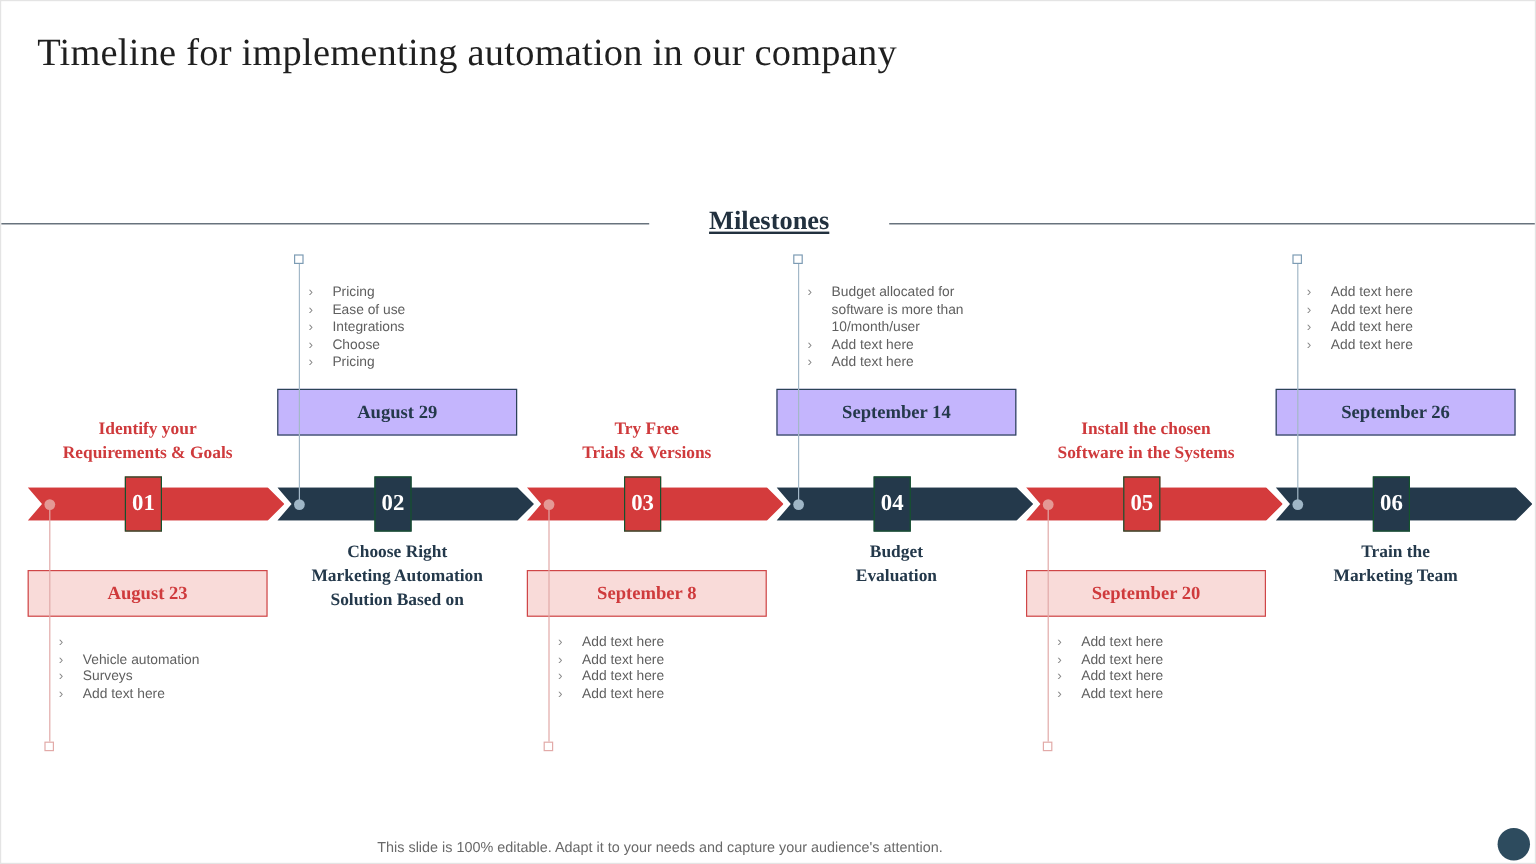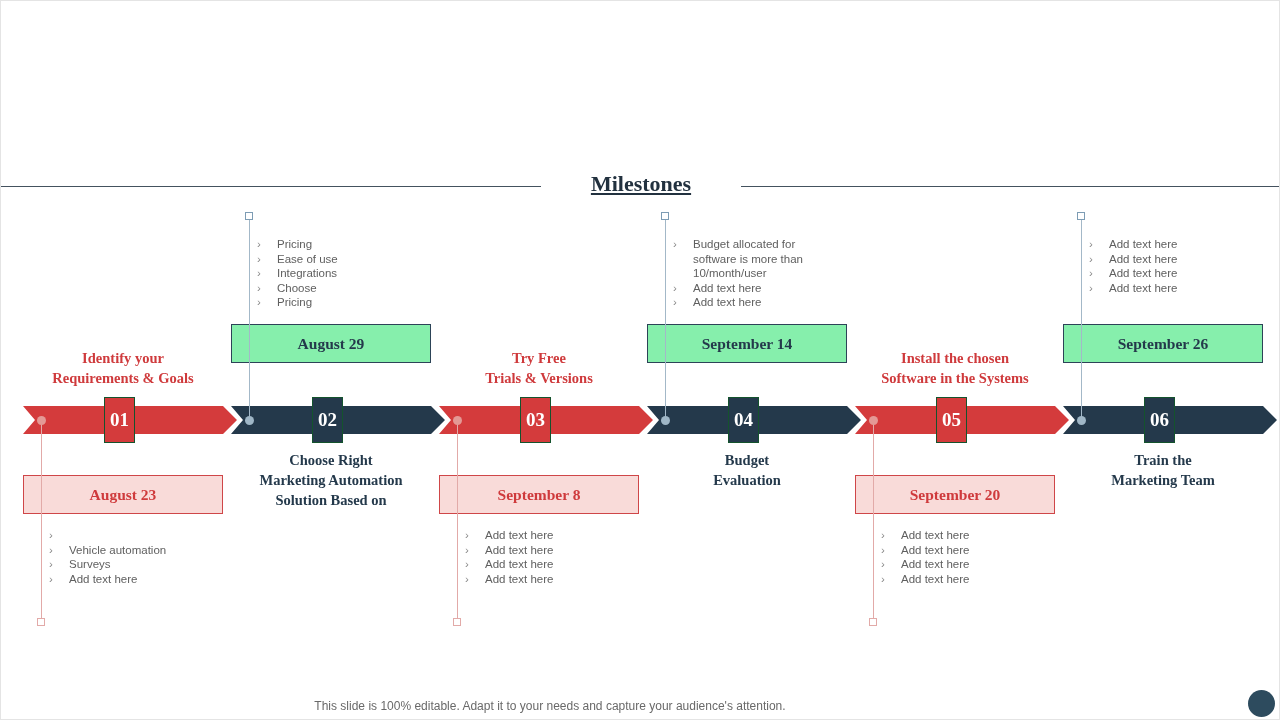--- a/index.html
+++ b/index.html
@@ -37,21 +37,21 @@
 
   .num-badge { position:absolute; top:396px; left:81px; width:31px; height:46px;
                border:1px solid #14532d; display:flex; align-items:center; justify-content:center;
                font-family:"Liberation Serif", serif; font-weight:700; font-size:19px; color:#fff; }
   .red  .num-badge { background:#d43b3c; }
   .navy .num-badge { background:#24394b; }
 
   .date-box { position:absolute; left:0; width:200px; height:39px;
               display:flex; align-items:center; justify-content:center;
               font-family:"Liberation Serif", serif; font-weight:700; font-size:15.5px; }
-  .navy .date-box { top:323px; background:#86efac; border:1.5px solid #2c4357; color:#24394b; }
+  .navy .date-box { top:323px; background:#c4b5fd; border:1.5px solid #2c4357; color:#24394b; }
   .red  .date-box { top:474px; background:#f9dbd9; border:1.5px solid #cf4648; color:#cf3a3c; }
 
   .step-label { position:absolute; left:-10px; width:220px; text-align:center;
                 font-family:"Liberation Serif", serif; font-weight:700; font-size:14.5px;
                 line-height:20px; white-space:pre-line; }
   .red  .step-label { top:347px; color:#cf3a3c; }
   .navy .step-label { top:449px; color:#24394b; }
 
   
   .connector { position:absolute; left:18px; width:1px; z-index:3; }
@@ -76,20 +76,21 @@
   .footer-note { position:absolute; left:0; top:698px; width:1060px; text-align:center;
                  font-size:12px; color:#696969;margin-left:19px; }
   .corner-circle { position:absolute; left:1247px; top:689px; width:27px; height:27px;
                    border-radius:50%; background:#2d4b5e; }
 </style>
 </head>
 <body>
 
 <div class="slide">
 
+  <div class="title">Timeline for implementing automation in our company</div>
 
   <div class="ms-line left"></div>
   <div class="ms-line right"></div>
   <div class="ms-cap left">
       <span></span>
       <span></span>
     </div>
   <div class="ms-cap right">
       <span></span>
       <span></span>

